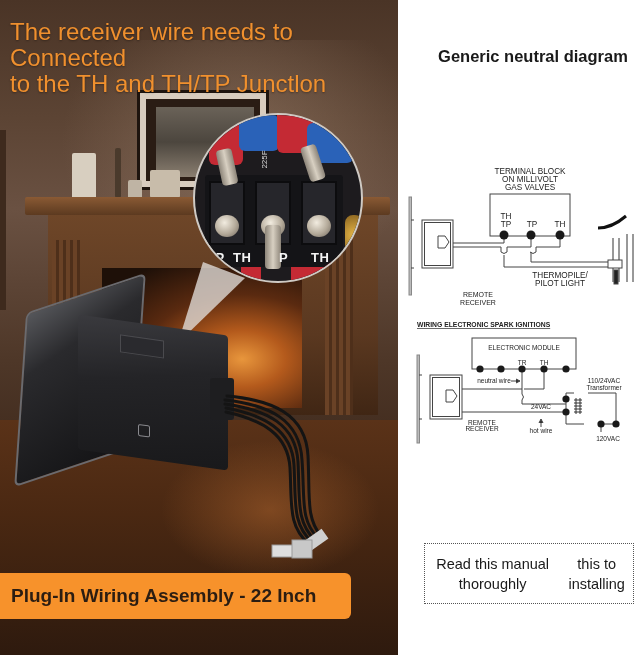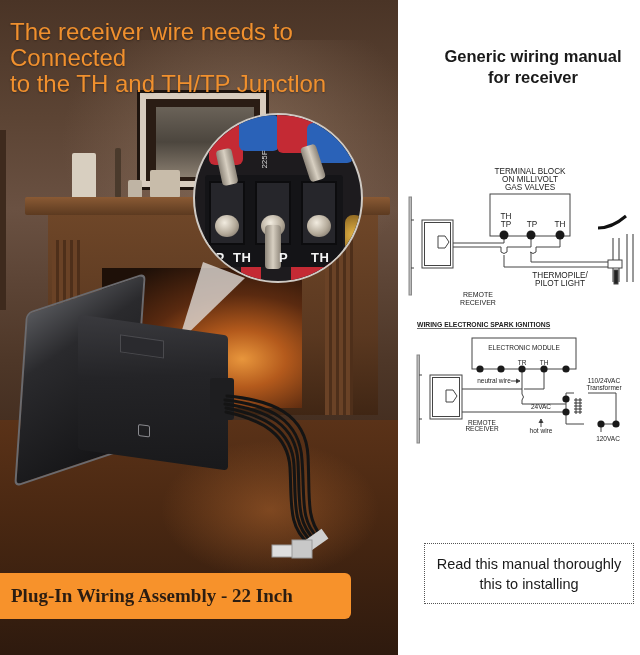--- a/index.html
+++ b/index.html
@@ -131,40 +131,40 @@
     font-family: "Liberation Sans", sans-serif; font-size: 24px; line-height: 26px;
     color: #f0902e; font-weight: normal;
     text-shadow: 0 1px 2px rgba(0,0,0,0.35);
   }
 
   
   .assembly-badge {
     position: absolute; left: 0; top: 573px; width: 351px; height: 46px;
     background: #f7922b; border-radius: 0 6px 6px 0;
     display: flex; align-items: center; padding-left: 11px;
-    font-family: Liberation Serif, serif; font-weight: bold; font-size: 19px;
+    font-family: Liberation Sans, sans-serif; font-weight: bold; font-size: 19px;
     color: #2b1d12;
   }
 
   
   .right-panel {
     position: absolute; left: 398px; top: 0; width: 242px; height: 655px; background: #ffffff;
   }
   .diagram-title {
     position: absolute; left: 0; top: 46px; width: 242px; text-align: center;
     font-family: "Liberation Sans", sans-serif; font-weight: bold; font-size: 16.5px;
     line-height: 21px; color: #1a1a1a; padding-left: 28px;
   }
   .diagram-svg { position: absolute; left: 0; top: 0; width: 242px; height: 655px; }
   .diagram-svg text { font-family: "Liberation Sans", sans-serif; fill: #222; }
 
   .manual-note {
     position: absolute; left: 424px; top: 543px; width: 210px; height: 61px;
     border: 1.5px dotted #555; background: #fff;
-    display: flex; flex-direction: column; align-items: center; justify-content: center;
+    display: flex; align-items: center; justify-content: center;
     font-family: "Liberation Sans", sans-serif; font-size: 14.5px; line-height: 20px; color: #1a1a1a;
     text-align: center;
   }
 </style>
 </head>
 <body>
 
 <div class="photo-panel">
   <div class="wall-light"></div>
   <div class="door-left"></div>
@@ -242,22 +242,21 @@
     <div>to the TH and TH/TP Junctlon</div>
   </div>
 
   <div class="assembly-badge">
     <span>Plug-In Wiring Assembly - 22 Inch</span>
   </div>
 </div>
 
 <div class="right-panel">
   <div class="diagram-title">
-    <div>Generic wiring manual</div>
-    <div>for receiver</div>
+    <div>Generic neutral diagram</div>
   </div>
 
   <svg class="diagram-svg" viewBox="0 0 242 655">
 
     <g stroke="#444" fill="none" stroke-width="1">
 
       <rect x="11" y="197" width="2.5" height="98" fill="#bbb" stroke="#888"></rect>
       <line x1="13" y1="220" x2="16" y2="220"></line>
       <line x1="13" y1="268" x2="16" y2="268"></line>
 

